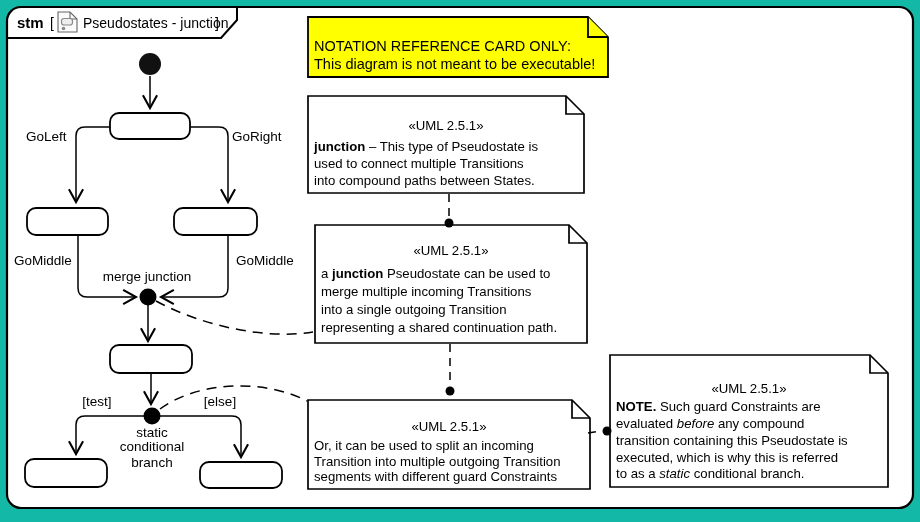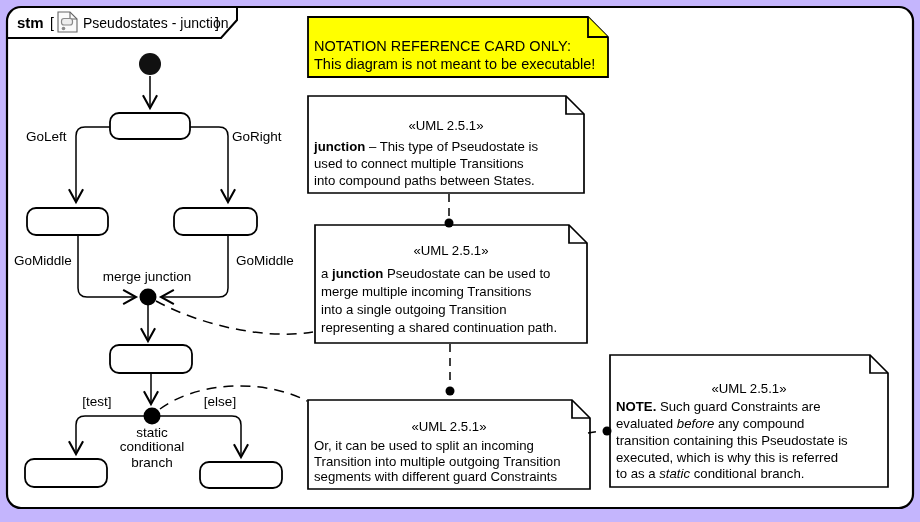--- a/index.html
+++ b/index.html
@@ -1,16 +1,16 @@
 <!DOCTYPE html>
 <html><head>
 <meta charset="utf-8">
 <style>
   html, body { margin: 0; padding: 0; background: #ffffff; }
-  .stage { width: 920px; height: 522px; position: relative; background: #c4b5fd; }
+  .stage { width: 920px; height: 522px; position: relative; background: #14b8a6; }
   svg text {
     font-family: "Liberation Sans", sans-serif;
     fill: #000;
     white-space: pre;
   }
   .fs-body  { font-size: 13.2px; }
   .fs-label { font-size: 13.5px; }
   .fs-warn  { font-size: 14.5px; }
   .fs-title { font-size: 14px; }
   .fs-kind  { font-size: 15px; font-weight: bold; }

